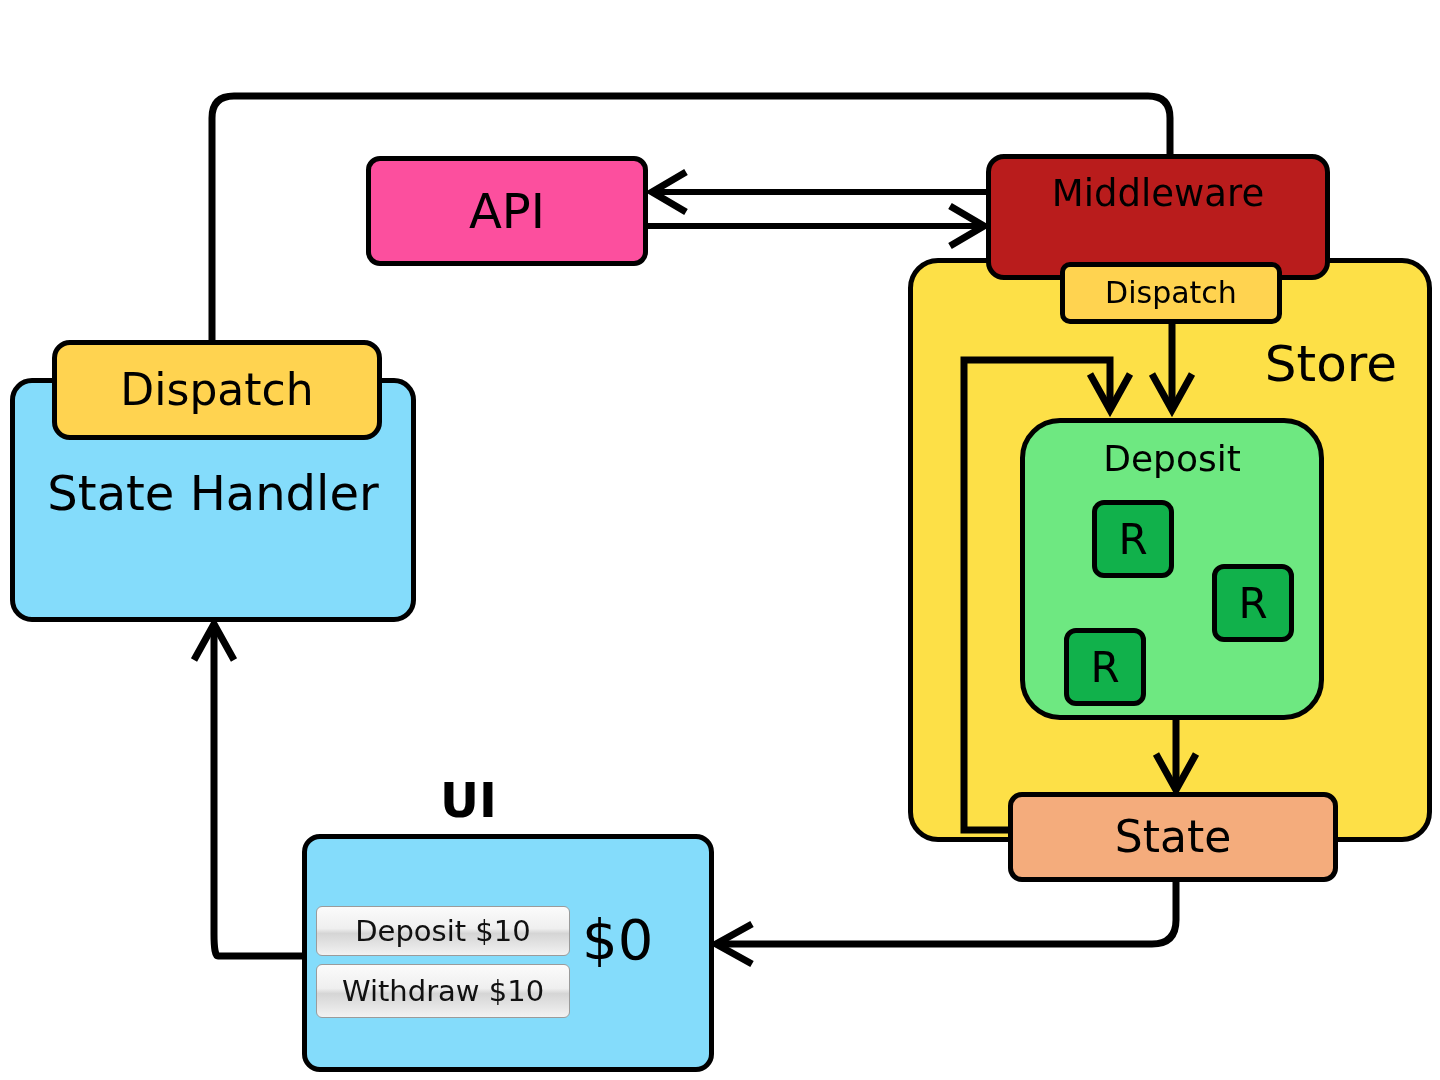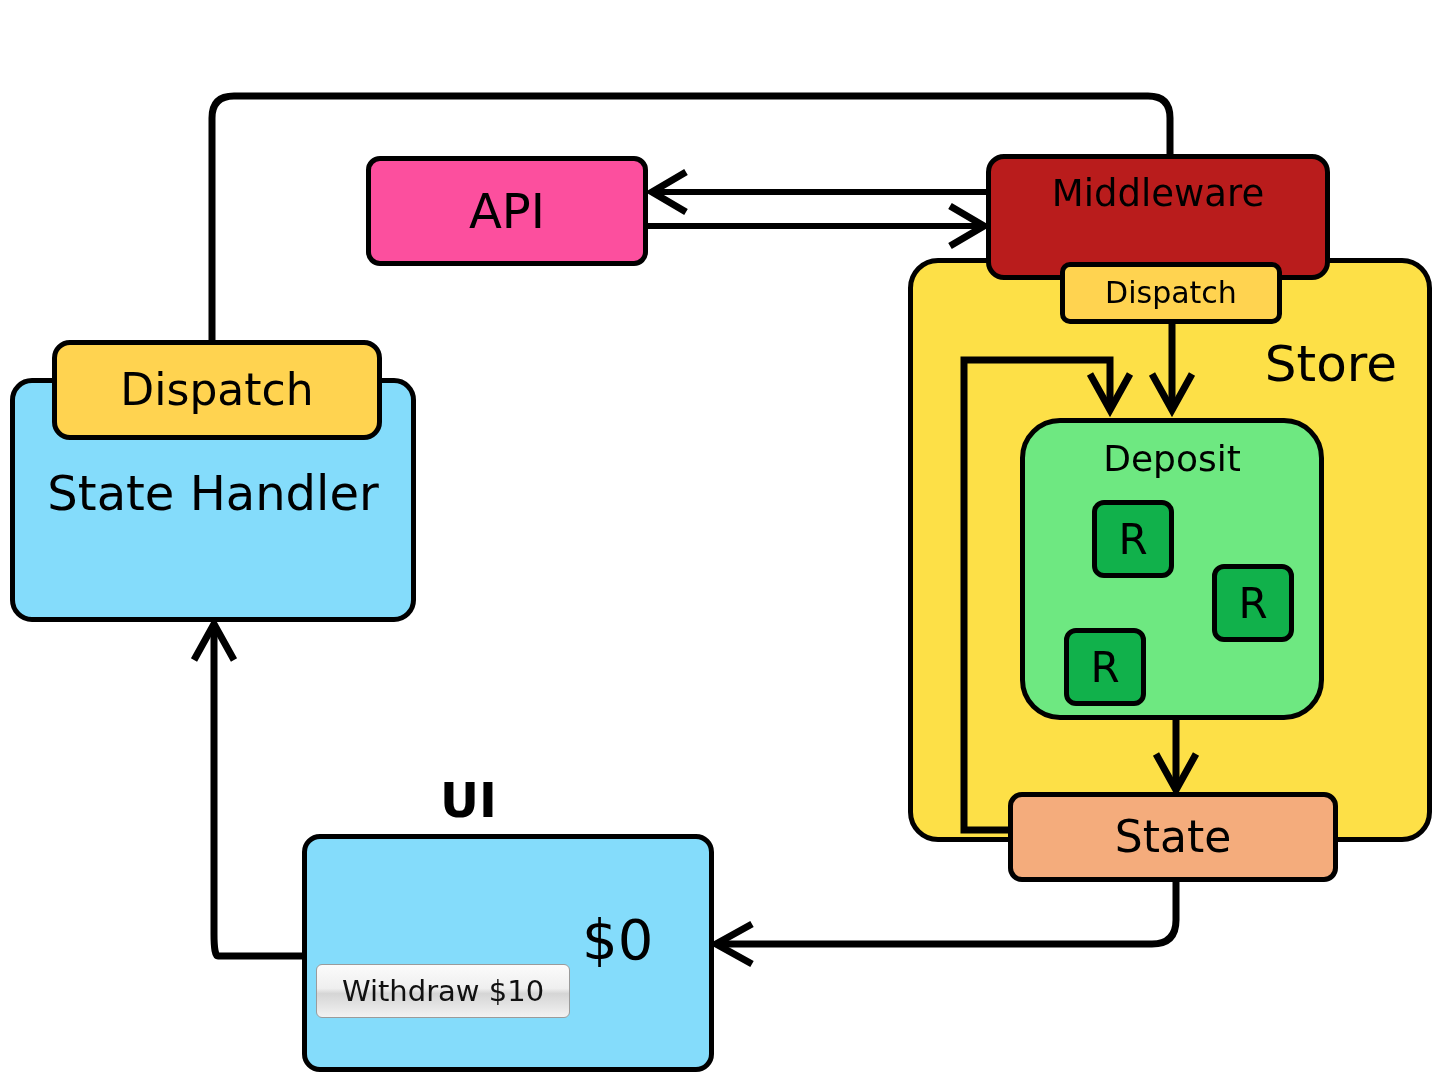--- a/index.html
+++ b/index.html
@@ -219,20 +219,23 @@
   </div>
 
   <div class="node" id="dispatch-left-box">
     <span>Dispatch</span>
   </div>
 
   <span id="ui-label">UI</span>
 
   <div class="node" id="ui-box"></div>
 
+  <div class="ui-btn" id="deposit-btn">
+    <span>Deposit $10</span>
+  </div>
 
   <div class="ui-btn" id="withdraw-btn">
     <span>Withdraw $10</span>
   </div>
 
   <span id="balance-label">$0</span>
 
 </div>
 
 </body></html>

